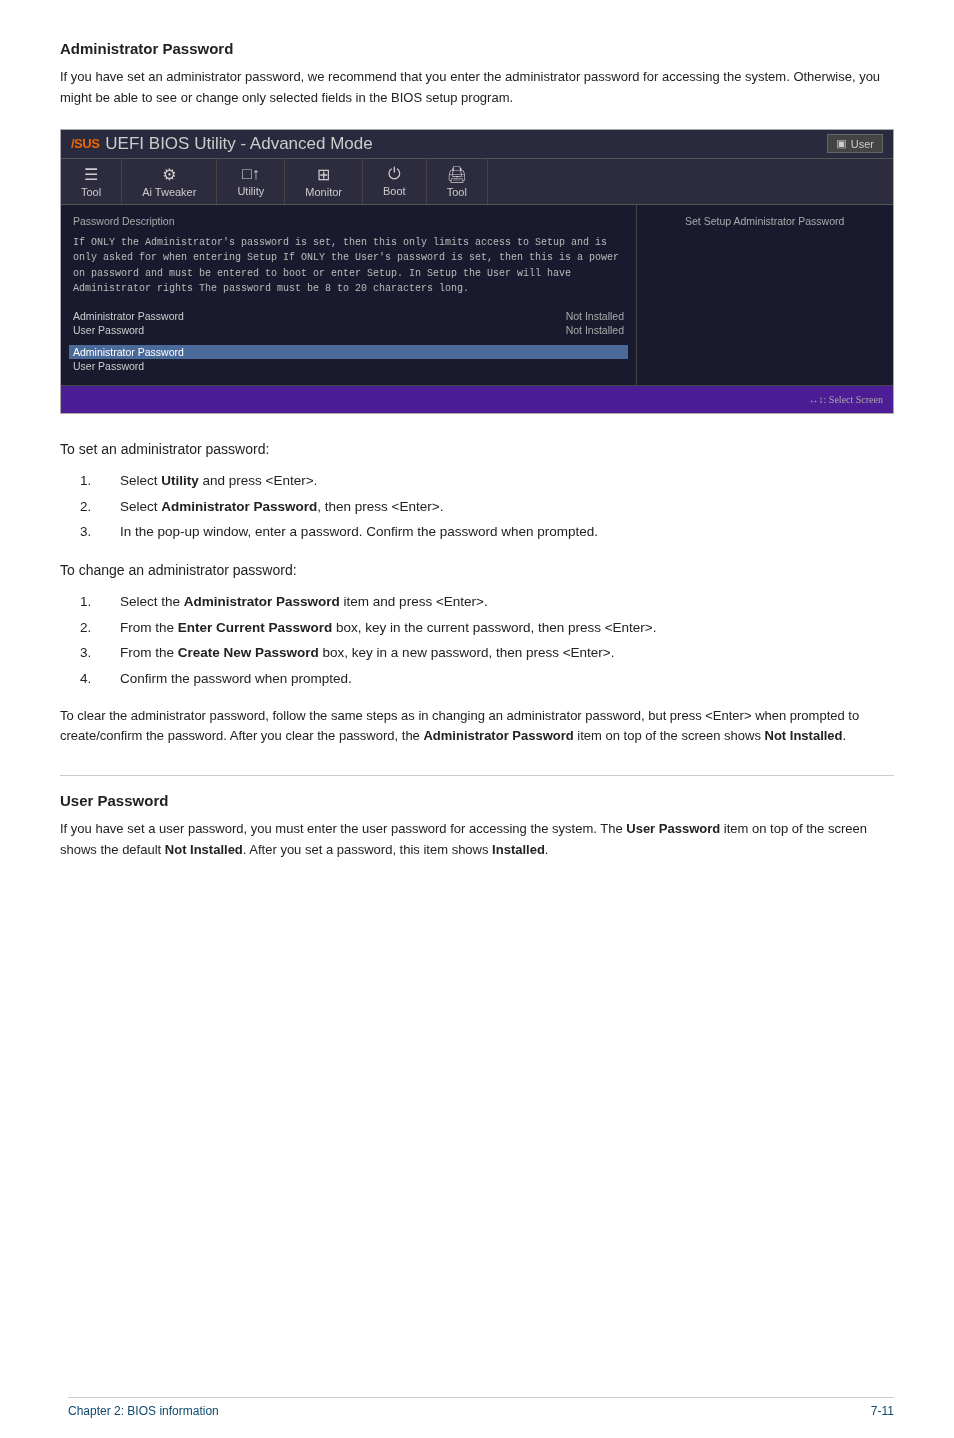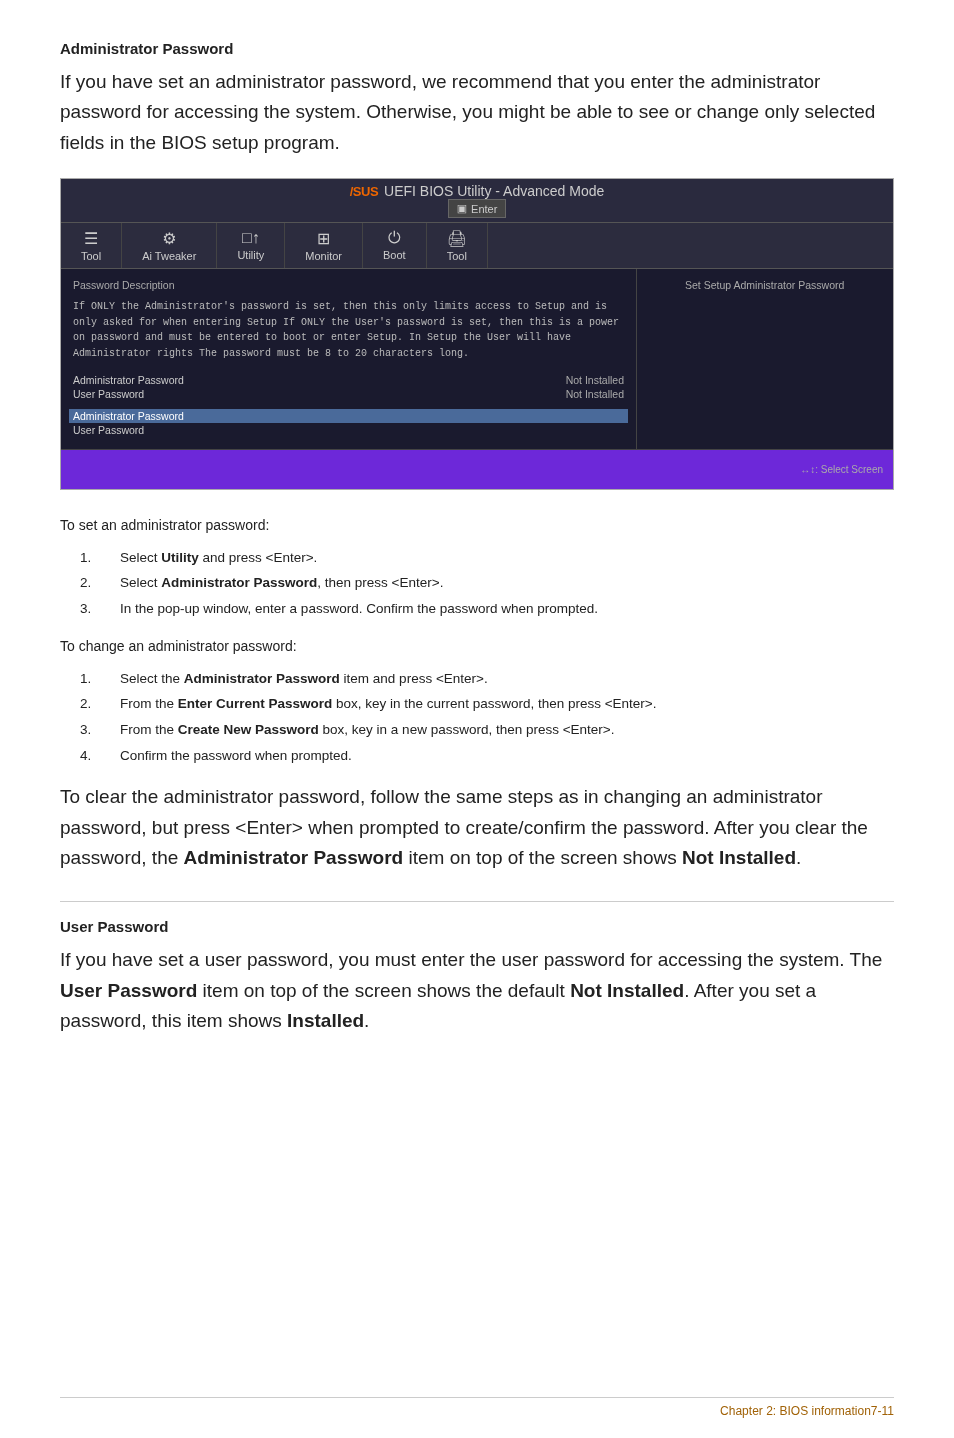--- a/index.html
+++ b/index.html
@@ -13,21 +13,21 @@
       padding: 40px 60px 40px 60px;
     }
 
     .section-title {
       font-size: 15px;
       font-weight: bold;
       margin-bottom: 10px;
     }
 
     .intro-text {
-      font-size: 19px;
+      font-size: 13px;
       line-height: 1.6;
       margin-bottom: 20px;
       color: #222;
     }
 
     
     .bios-screenshot {
       border: 1px solid #aaa;
       background: #1a1a2e;
       width: 100%;
@@ -36,40 +36,39 @@
       font-size: 11px;
     }
 
     .bios-header {
       background: #2a2a3e;
       display: flex;
       align-items: center;
       justify-content: space-between;
       padding: 4px 10px;
       border-bottom: 1px solid #555;
-      flex-direction: column;
     }
 
     .bios-logo {
       display: flex;
       align-items: center;
       gap: 6px;
     }
 
     .asus-logo {
       font-weight: bold;
       font-size: 13px;
       color: #e60;
       font-family: Arial, sans-serif;
       letter-spacing: -0.5px;
     }
 
     .bios-title-text {
       color: #ccc;
-      font-size: 14px;
+      font-size: 17px;
       font-family: Arial, sans-serif;
     }
 
     .bios-exit-btn {
       color: #ccc;
       font-size: 11px;
       font-family: Arial, sans-serif;
       display: flex;
       align-items: center;
       gap: 4px;
@@ -174,24 +173,24 @@
       color: #fff;
       padding: 1px 4px;
       margin: 0 -4px;
     }
 
     .bios-item-row .item-value {
       color: #aaa;
     }
 
     .bios-footer {
-      background: #6d28d9;
-      padding: 14px 10px;
-      color: #aaa;
-      font-family: Liberation Sans, sans-serif;
+      background: #4c1d95;
+      padding: 8px 10px;
+      color: #aaa;
+      font-family: Liberation Serif, serif;
       font-size: 10px;
       border-top: 1px solid #444;
       text-align: right;
     }
 
     
     .content-section {
       margin-bottom: 24px;
     }
 
@@ -225,47 +224,47 @@
 
     .section-divider {
       border: none;
       border-top: 1px solid #ccc;
       margin: 28px 0 16px 0;
     }
 
     .page-footer {
       position: fixed;
       bottom: 20px;
-      left: 60px;
+      left: 68px;
       right: 60px;
       display: flex;
-      justify-content: flex-end;
+      justify-content: space-between;
       font-size: 12px;
-      color: #a16207;
+      color: #0c4a6e;
       border-top: 1px solid #ccc;
       padding-top: 6px;
     }
   </style>
 </head>
 <body>
 
 <div class="content-section">
   <div class="section-title">Administrator Password</div>
   <p class="intro-text">If you have set an administrator password, we recommend that you enter the administrator password for accessing the system. Otherwise, you might be able to see or change only selected fields in the BIOS setup program.</p>
 
   <div class="bios-screenshot">
 
     <div class="bios-header">
       <div class="bios-logo">
         <span class="asus-logo">/SUS</span>
         <span class="bios-title-text">UEFI BIOS Utility - Advanced Mode</span>
       </div>
       <div class="bios-exit-btn">
         <span>▣</span>
-        <span>Enter</span>
+        <span>User</span>
       </div>
     </div>
 
     <div class="bios-tabs">
       <div class="bios-tab">
         <span class="bios-tab-icon">☰</span>
         <span>Tool</span>
       </div>
       <div class="bios-tab">
         <span class="bios-tab-icon">⚙</span>

